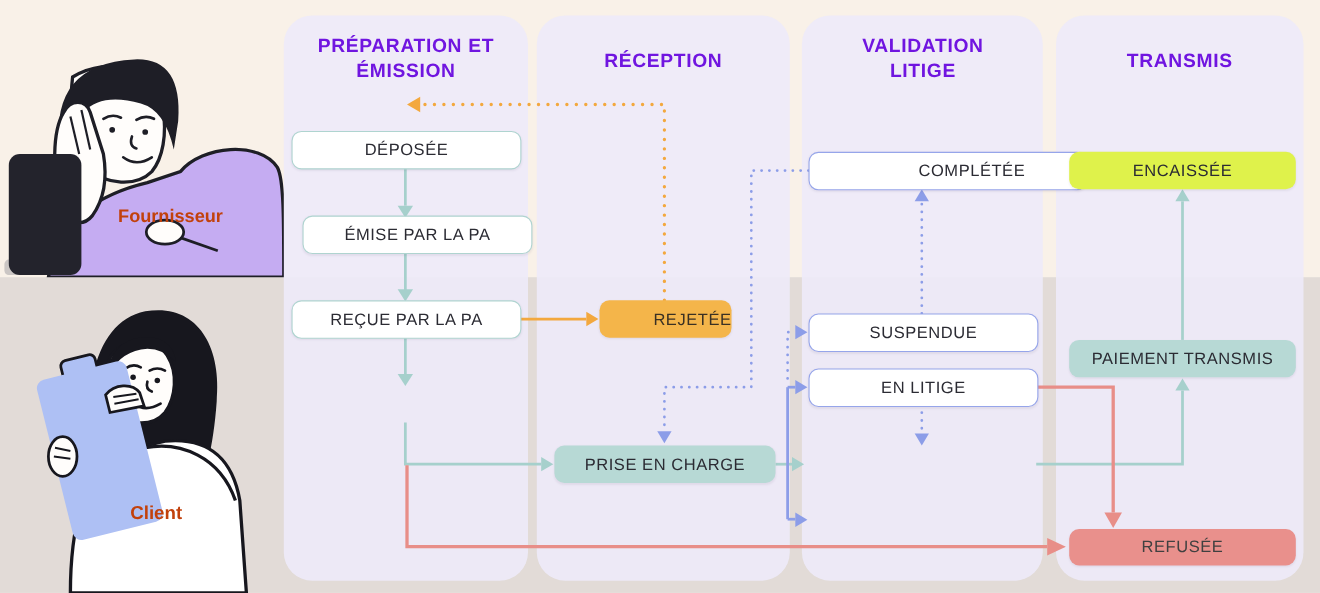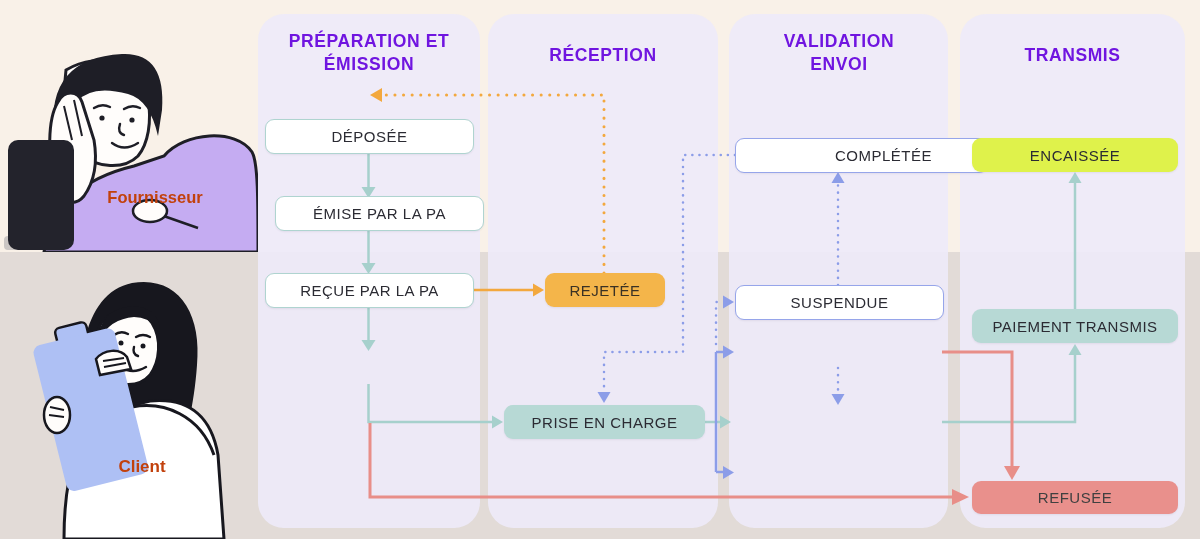--- a/index.html
+++ b/index.html
@@ -31,21 +31,21 @@
 
   <div class="band-bottom"></div>
 
   <div class="panel" style="left:258px;width:222px;"></div>
   <div class="panel" style="left:488px;width:230px;"></div>
   <div class="panel" style="left:729px;width:219px;"></div>
   <div class="panel" style="left:960px;width:225px;"></div>
 
   <div class="col-header" style="left:268px;top:30px;width:202px;">PRÉPARATION ET ÉMISSION</div>
   <div class="col-header" style="left:493px;top:44px;width:220px;">RÉCEPTION</div>
-  <div class="col-header" style="left:764px;top:30px;width:150px;">VALIDATION ENVOI</div>
+  <div class="col-header" style="left:764px;top:30px;width:150px;">VALIDATION LITIGE</div>
   <div class="col-header" style="left:965px;top:44px;width:215px;">TRANSMIS</div>
 
   <svg class="lines" width="1200" height="539" viewBox="0 0 1200 539">
 
     <g stroke="#A6D0CC" stroke-width="2.5" fill="none">
       <path d="M368.5,153 V187"></path>
       <path d="M368.5,230 V264"></path>
       <path d="M368.5,307 V341"></path>
       <path d="M368.5,384 V422 H492"></path>
       <path d="M705,422 H720"></path>
@@ -105,32 +105,35 @@
   <div class="node teal-border" style="left:265px;top:119px;width:207px;height:33px;">
       <span>DÉPOSÉE</span>
     </div>
   <div class="node teal-border" style="left:275px;top:196px;width:207px;height:33px;">
       <span>ÉMISE PAR LA PA</span>
     </div>
   <div class="node teal-border" style="left:265px;top:273px;width:207px;height:33px;">
       <span>REÇUE PAR LA PA</span>
     </div>
 
-  <div class="node fill-orange" style="left:545px;top:273px;width:120px;height:34px;">
+  <div class="node fill-orange" style="left:545px;top:273px;width:120px;height:34px;justify-content:flex-end;">
       <span>REJETÉE</span>
     </div>
   <div class="node fill-teal" style="left:504px;top:405px;width:201px;height:34px;">
       <span>PRISE EN CHARGE</span>
     </div>
 
   <div class="node peri-border" style="left:735px;top:138px;width:207px;height:33px;padding-left:44px;">
       <span>COMPLÉTÉE</span>
     </div>
   <div class="node peri-border" style="left:735px;top:285px;width:207px;height:33px;">
       <span>SUSPENDUE</span>
+    </div>
+  <div class="node peri-border" style="left:735px;top:335px;width:207px;height:33px;">
+      <span>EN LITIGE</span>
     </div>
 
   <div class="node fill-green" style="left:972px;top:138px;width:206px;height:34px;">
       <span>ENCAISSÉE</span>
     </div>
   <div class="node fill-teal" style="left:972px;top:309px;width:206px;height:34px;">
       <span>PAIEMENT TRANSMIS</span>
     </div>
   <div class="node fill-red" style="left:972px;top:481px;width:206px;height:33px;">
       <span>REFUSÉE</span>

